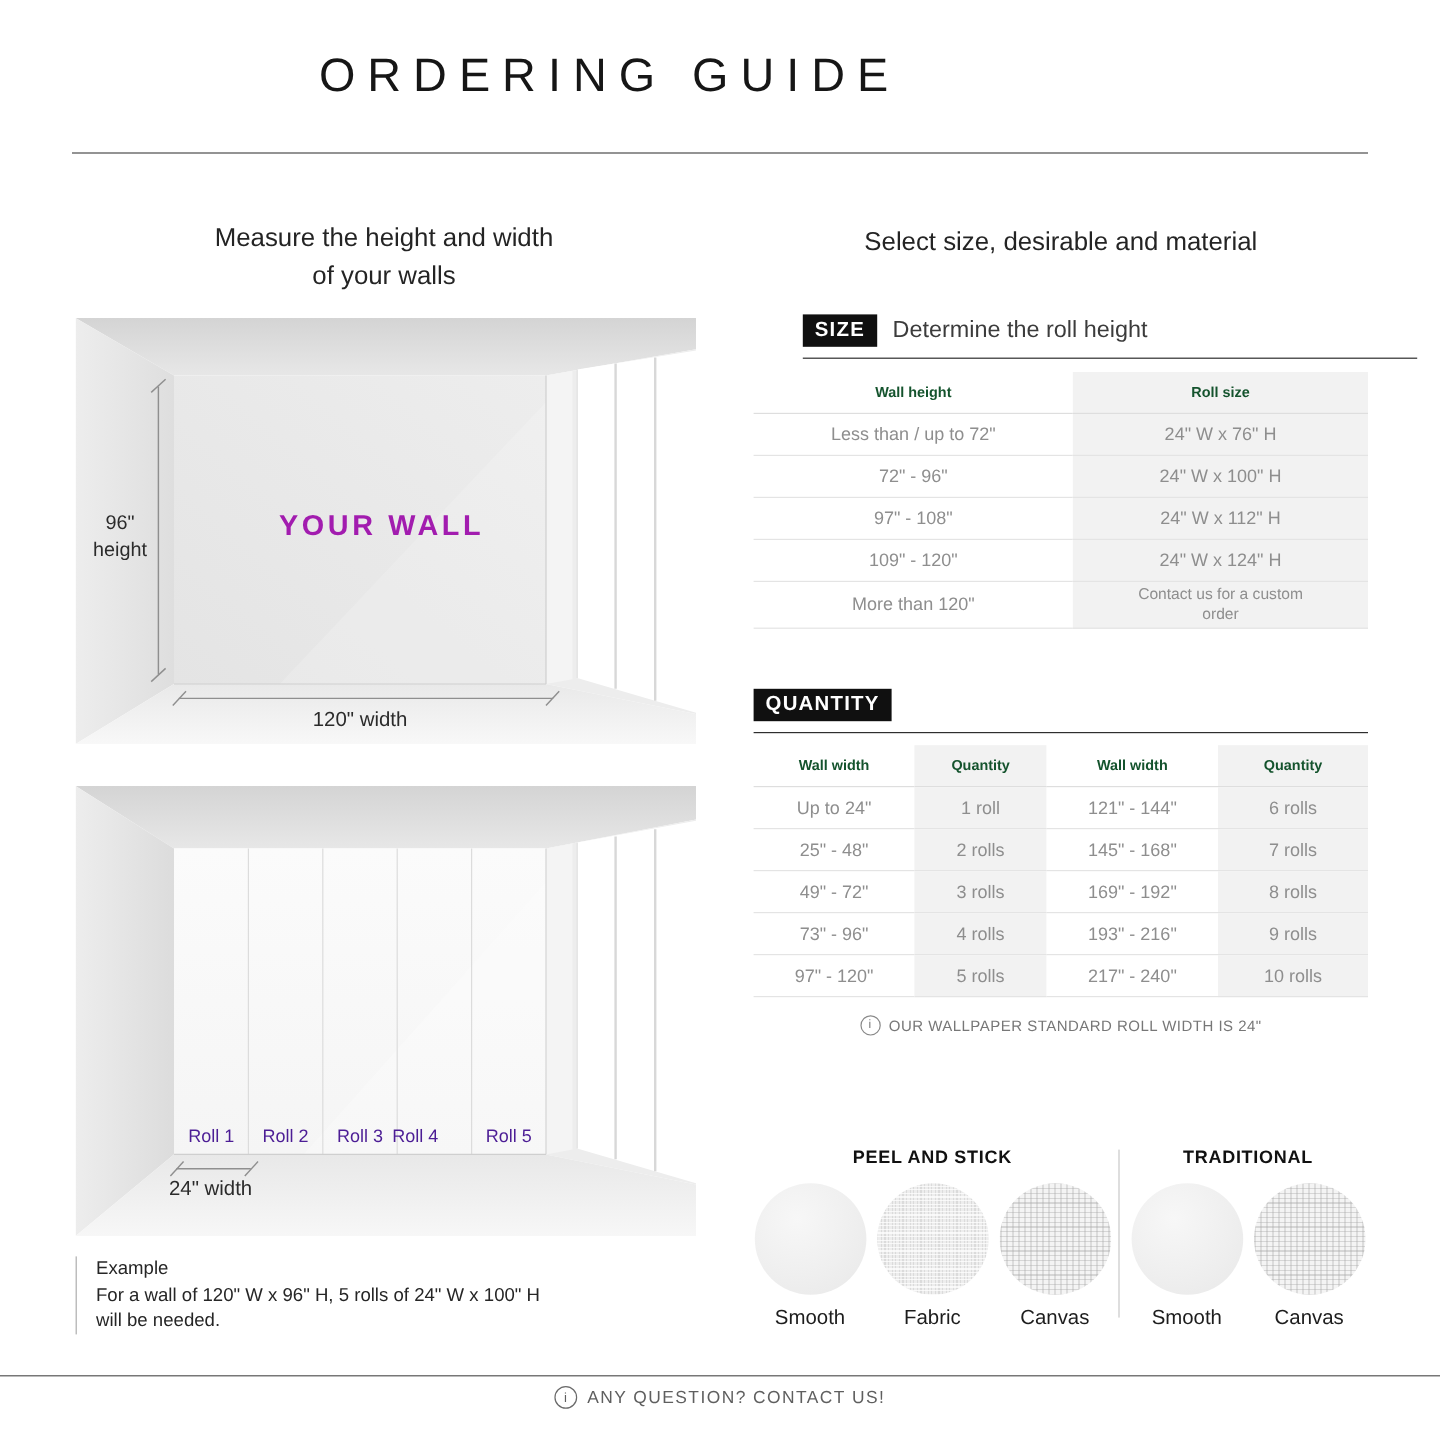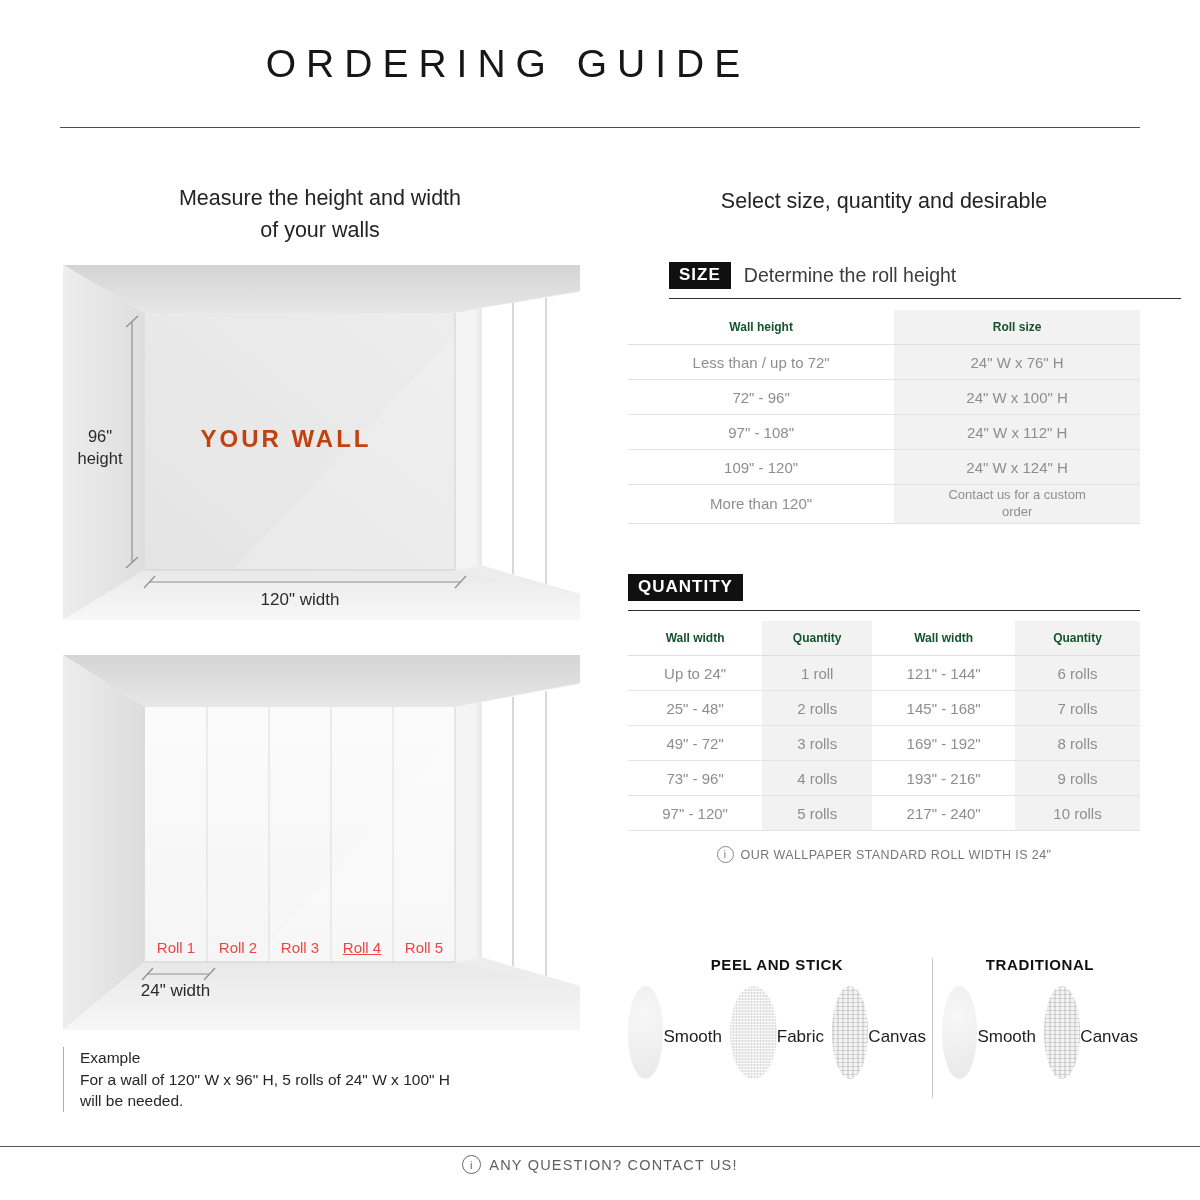--- a/index.html
+++ b/index.html
@@ -17,25 +17,25 @@
   .left-heading{top:182px;left:60px;width:520px;}
   .right-heading{top:185px;left:628px;width:512px;}
 
   
   .room{left:63px;}
   .room svg{display:block;}
   .room-label{position:absolute;}
   .r1{top:265px;width:517px;height:355px;}
   .r2{top:655px;width:517px;height:375px;}
   .r1-height{left:6px;top:160px;width:62px;text-align:center;font-size:16.5px;color:#2b2b2b;line-height:1.35;}
-  .r1-wall{left:68px;top:160px;width:310px;text-align:center;color:#c2410c;font-weight:700;
+  .r1-wall{left:100px;top:160px;width:310px;text-align:center;color:#a21caf;font-weight:700;
            font-size:24px;letter-spacing:3px;}
   .r1-width{left:82px;top:325px;width:310px;text-align:center;font-size:17px;color:#2b2b2b;}
-  .roll-label{top:284px;width:62px;text-align:center;font-size:15px;color:#ef4444;}
-  .rl0{left:82px;} .rl1{left:144px;} .rl2{left:206px;} .rl3{left:268px;text-decoration:underline;} .rl4{left:330px;}
+  .roll-label{top:284px;width:62px;text-align:center;font-size:15px;color:#4c1d95;}
+  .rl0{left:82px;} .rl1{left:144px;} .rl2{left:206px;} .rl3{left:252px;} .rl4{left:330px;}
   .r2-width{left:45px;top:326px;width:135px;text-align:center;font-size:17px;color:#2b2b2b;}
 
   
   .example{top:1047px;left:63px;width:470px;border-left:1px solid #adadad;padding-left:16px;
            font-size:15.5px;color:#262626;line-height:1.4;}
 
   
   .sec-head{left:628px;width:512px;display:flex;align-items:center;gap:13px;
             border-bottom:1px solid #2e2e2e;padding-bottom:9px;box-sizing:border-box;}
   .badge{background:#101010;color:#ffffff;font-weight:700;font-size:17px;letter-spacing:1px;
@@ -63,21 +63,21 @@
   .info-icon{display:inline-flex;align-items:center;justify-content:center;width:15px;height:15px;
              border:1px solid #888888;border-radius:50%;font-size:10px;color:#777777;flex:0 0 auto;}
 
   
   .mat-body{top:956px;left:628px;width:512px;height:170px;}
   .mat-group{position:absolute;top:0;}
   .g1{left:0;width:298px;}
   .g2{left:312px;width:200px;}
   .mat-title{text-align:center;font-weight:700;font-size:15px;letter-spacing:.6px;color:#111111;}
   .swatches{display:flex;justify-content:center;gap:8px;margin-top:13px;}
-  .sw{width:94px;display:flex;flex-direction:row;align-items:center;justify-content:flex-end;}
+  .sw{width:94px;display:flex;flex-direction:column;align-items:center;justify-content:flex-end;}
   .circle{width:93px;height:93px;border-radius:50%;}
   .tex-smooth{background:radial-gradient(circle at 38% 32%, #f7f7f7 0%, #efefef 55%, #e8e8e8 100%);}
   .tex-fabric{background-color:#ededed;background-image:
       repeating-linear-gradient(0deg, rgba(255,255,255,.75) 0 1px, rgba(0,0,0,0) 1px 3px),
       repeating-linear-gradient(90deg, rgba(185,185,185,.35) 0 1px, rgba(0,0,0,0) 1px 3px);}
   .tex-canvas{background-color:#f4f4f4;background-image:
       repeating-linear-gradient(0deg, rgba(165,165,165,.38) 0 1px, rgba(0,0,0,0) 1px 4px),
       repeating-linear-gradient(90deg, rgba(165,165,165,.30) 0 2px, rgba(0,0,0,0) 2px 5px);}
   .sw-label{margin-top:9px;font-size:17px;color:#1d1d1d;}
   .mat-divider{position:absolute;left:304px;top:2px;width:1px;height:140px;background:#c9c9c9;}
@@ -93,21 +93,21 @@
 
 <div id="canvas">
 
   <div class="abs title">ORDERING GUIDE</div>
   <div class="abs rule-top"></div>
 
   <div class="abs col-heading left-heading">
     <div>Measure the height and width</div>
     <div>of your walls</div>
   </div>
-  <div class="abs col-heading right-heading">Select size, quantity and desirable</div>
+  <div class="abs col-heading right-heading">Select size, desirable and material</div>
 
   <div class="abs room r1">
     <svg width="517" height="355" viewBox="0 0 517 355">
       <defs>
         <linearGradient id="r1ceil" x1="0" y1="0" x2="0" y2="1">
           <stop offset="0" stop-color="#d4d4d4"></stop>
             <stop offset="1" stop-color="#e7e7e7"></stop>
         </linearGradient>
         <linearGradient id="r1left" x1="0" y1="0" x2="1" y2="0">
           <stop offset="0" stop-color="#ededed"></stop>

